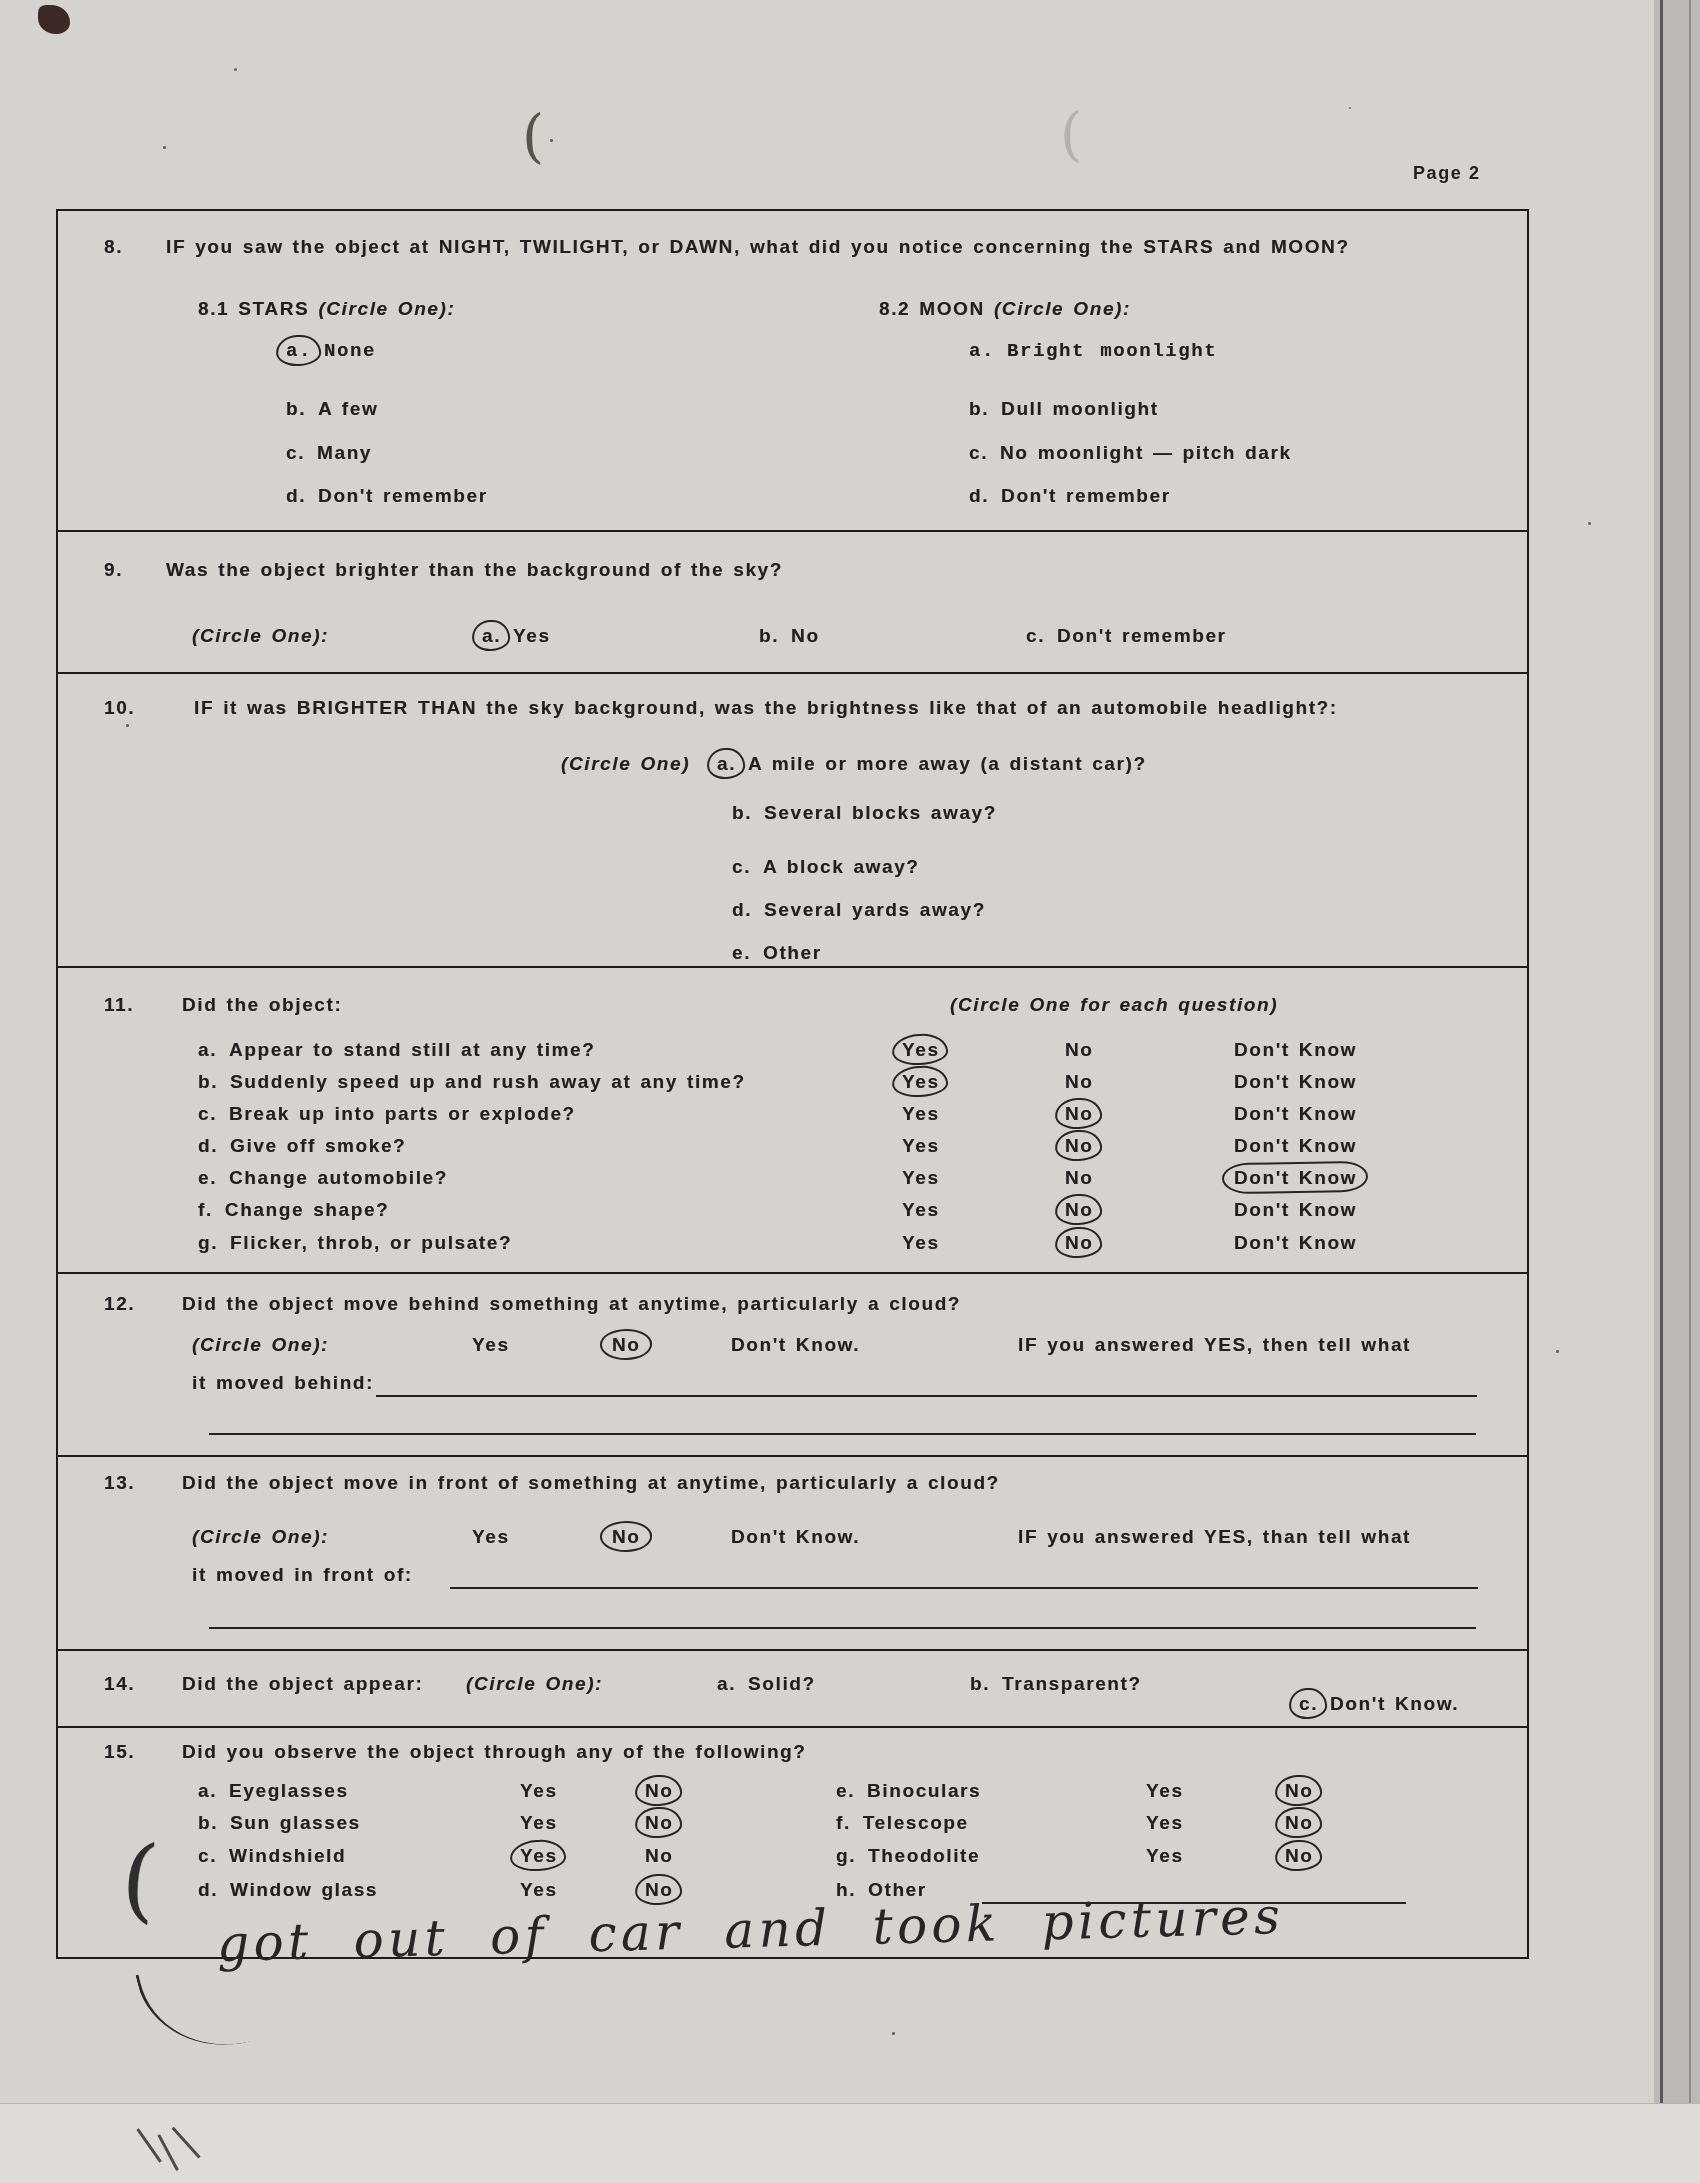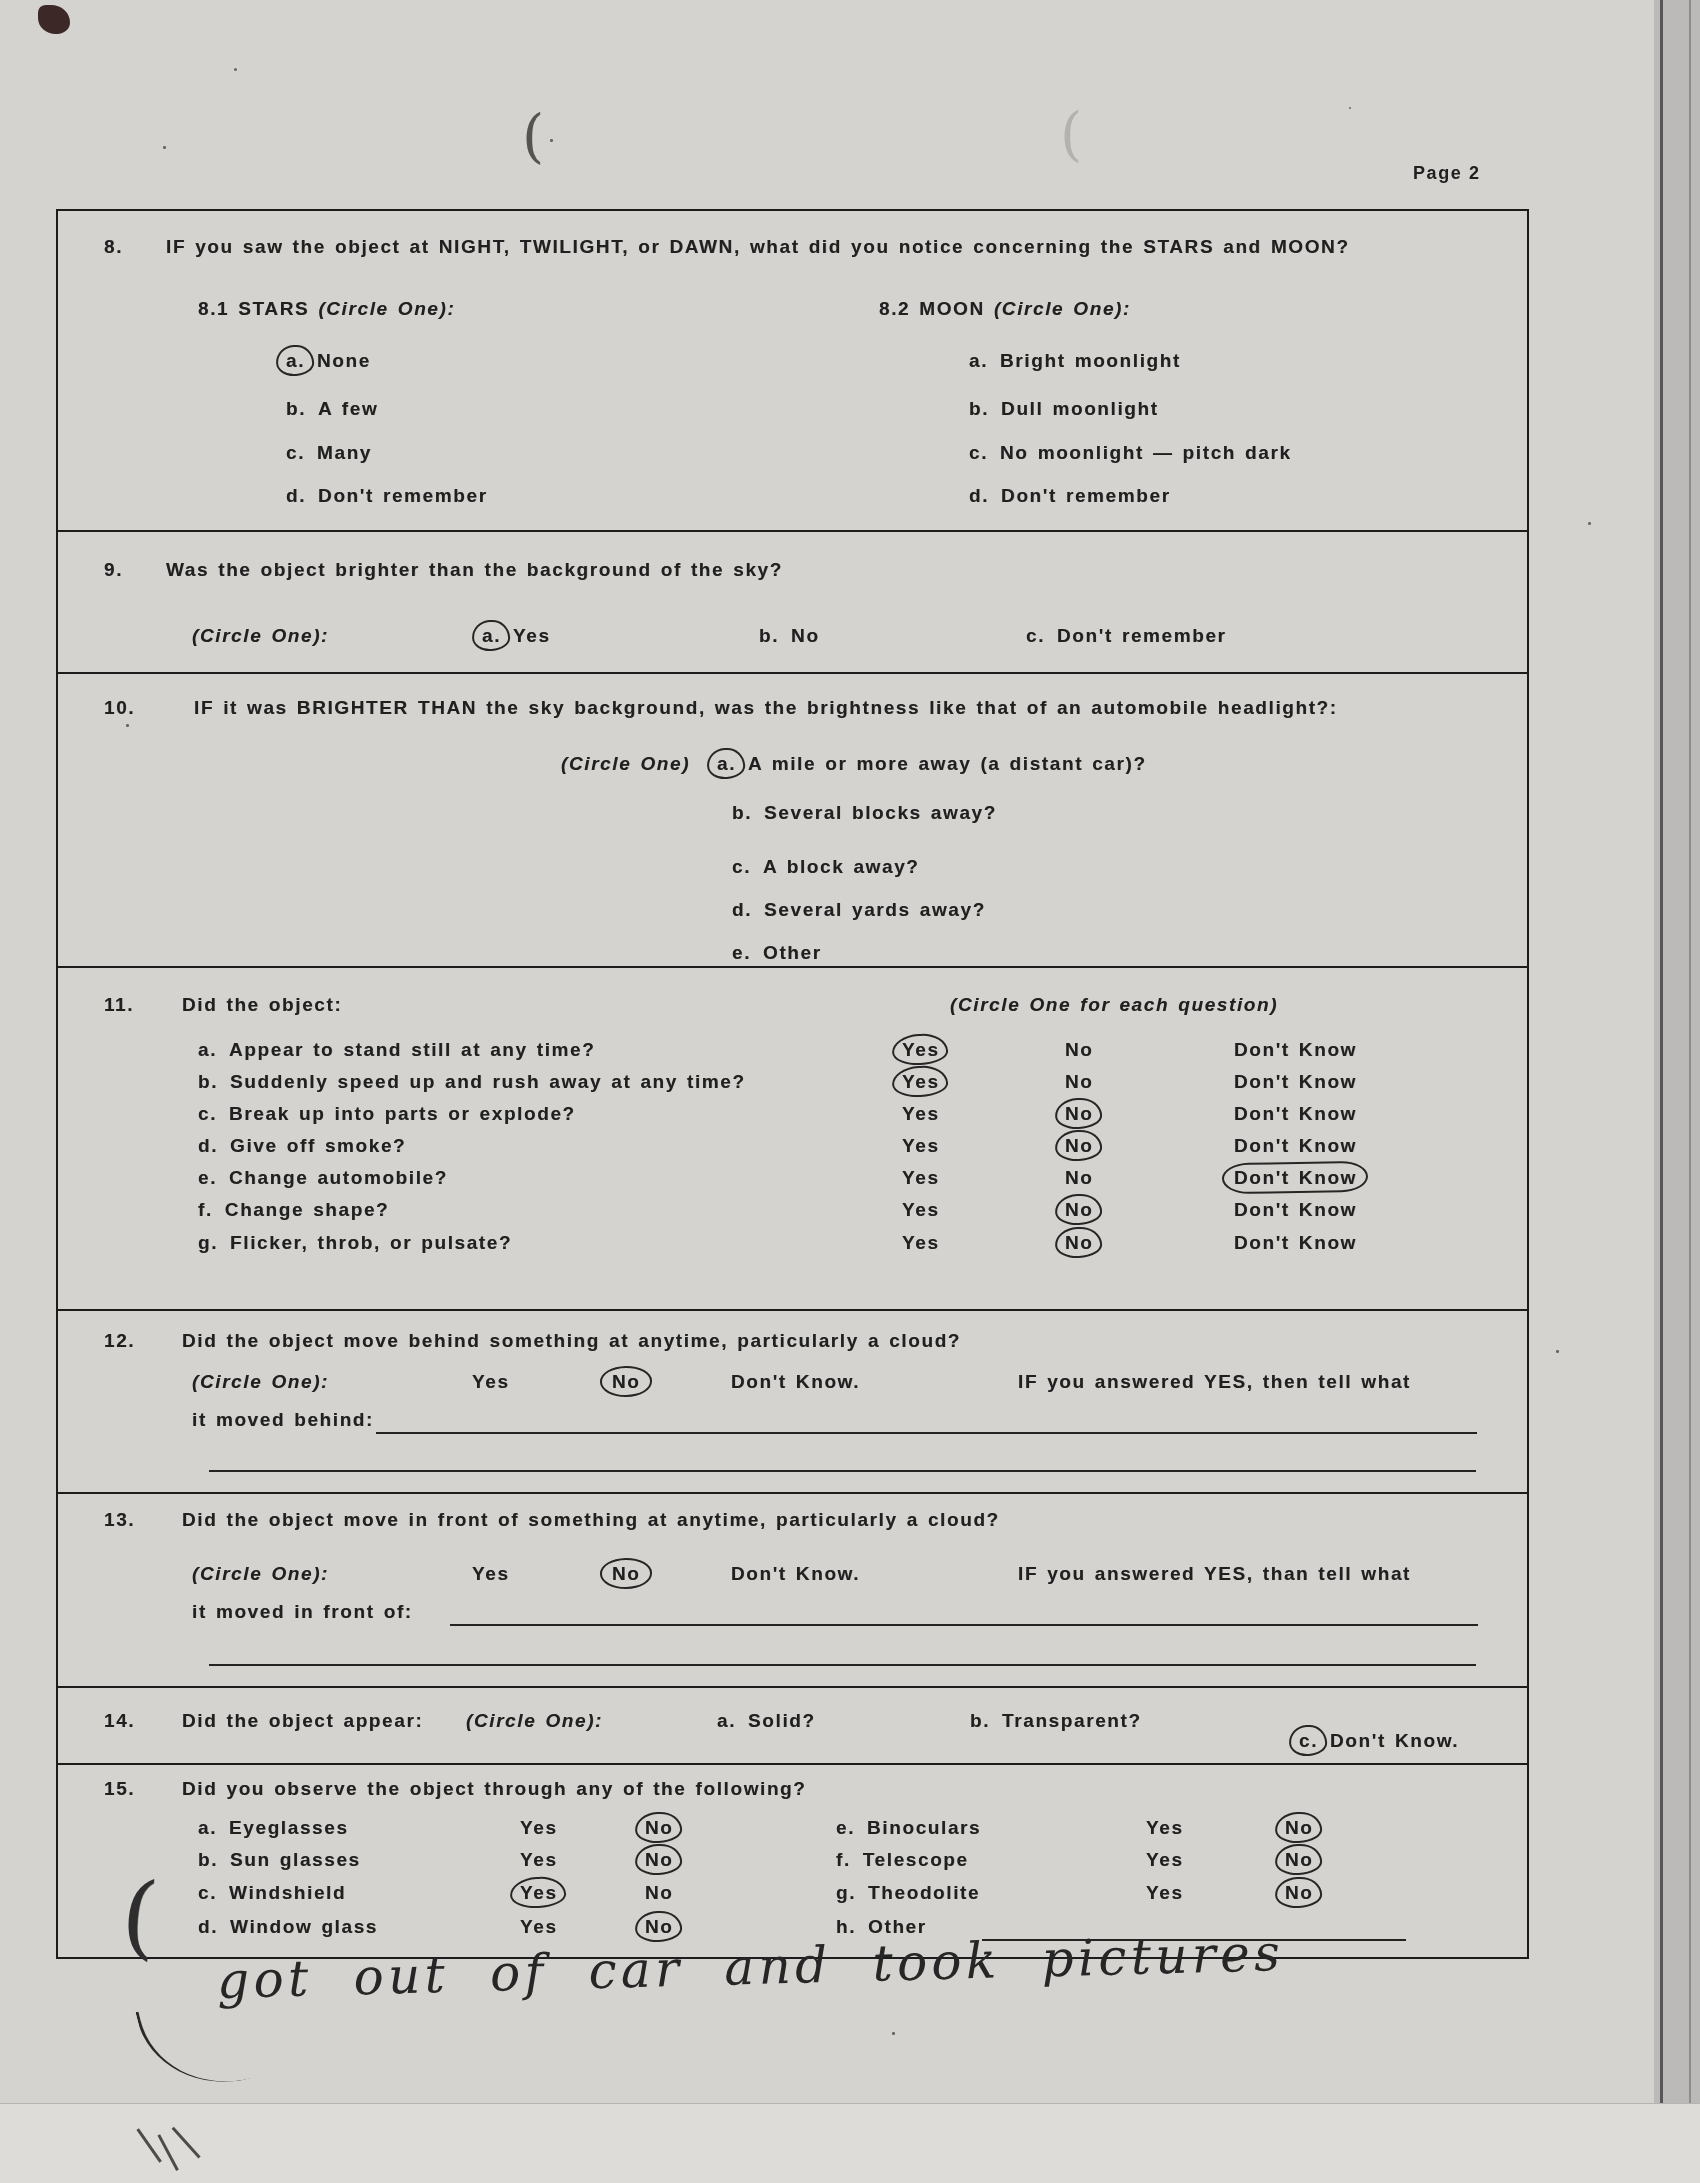--- a/index.html
+++ b/index.html
@@ -21,21 +21,21 @@
   .paren{position:absolute;font-family:"DejaVu Serif",serif;font-weight:400;font-size:57px;color:#55544f;}
   .paren2{color:#98979330;color:#999894;opacity:.55;}
   .speck{position:absolute;background:#4a4a48;border-radius:50%;opacity:.8;}
   
   .page-label{position:absolute;left:1413px;top:163px;font-size:18px;letter-spacing:1.6px;}
   
   .form{position:absolute;left:56px;top:209px;width:1469px;height:1746px;border:2.7px solid #1c1c1c;
         font-size:19px;letter-spacing:1.6px;word-spacing:2.2px;line-height:1.1;
         text-shadow:0.3px 0.3px 0.4px rgba(25,25,25,0.35);}
   .sec{position:relative;width:100%;border-bottom:2.2px solid #1c1c1c;box-sizing:border-box;}
-  .s8{height:321px}.s9{height:142px}.s10{height:294px}.s11{height:343px}
+  .s8{height:321px}.s9{height:142px}.s10{height:294px}.s11{height:306px}
   .s12{height:183px}.s13{height:194px}.s14{height:77px}.s15{height:225px;border-bottom:none;}
   .line{position:absolute;left:0;width:100%;height:25px;}
   .line > span{position:absolute;top:0;white-space:nowrap;}
   .it{font-style:italic;}
   .letter{margin-right:12px;display:inline-block;}
   
   .mk{position:relative;}
   .mk.cw::after{content:"";position:absolute;left:-9.8px;right:-8.7px;top:-6.5px;bottom:-3.3px;
     border:2.7px solid #262626;border-radius:50% 48% 52% 50% / 58% 62% 42% 46%;transform:rotate(-3deg);}
   .mk.wide.cw::after{border-radius:38px/22px;left:-12px;right:-11px;transform:rotate(-1deg);}
@@ -78,21 +78,21 @@
 
   <section class="sec s8">
     <div class="line" style="top:26px;">
       <span style="left:46px;">8.</span>
       <span style="left:108px;">IF you saw the object at NIGHT, TWILIGHT, or DAWN, what did you notice concerning the STARS and MOON?</span>
     </div>
     <div class="line" style="top:88px;">
       <span style="left:140px;"><span>8.1  STARS</span> <span class="it">(Circle One):</span></span>
       <span style="left:821px;"><span>8.2  MOON</span> <span class="it">(Circle One):</span></span>
     </div>
-    <div class="line" style="top:140px;">
+    <div class="line" style="top:130px;font-family:Liberation Mono, monospace;">
       <span style="left:228px;"><span class="letter mk cw">a.</span><span>None</span></span>
       <span style="left:911px;"><span class="letter mk">a.</span><span>Bright moonlight</span></span>
     </div>
     <div class="line" style="top:188px;">
       <span style="left:228px;"><span class="letter mk">b.</span><span>A few</span></span>
       <span style="left:911px;"><span class="letter mk">b.</span><span>Dull moonlight</span></span>
     </div>
     <div class="line" style="top:232px;">
       <span style="left:228px;"><span class="letter mk">c.</span><span>Many</span></span>
       <span style="left:911px;"><span class="letter mk">c.</span><span>No moonlight — pitch dark</span></span>

